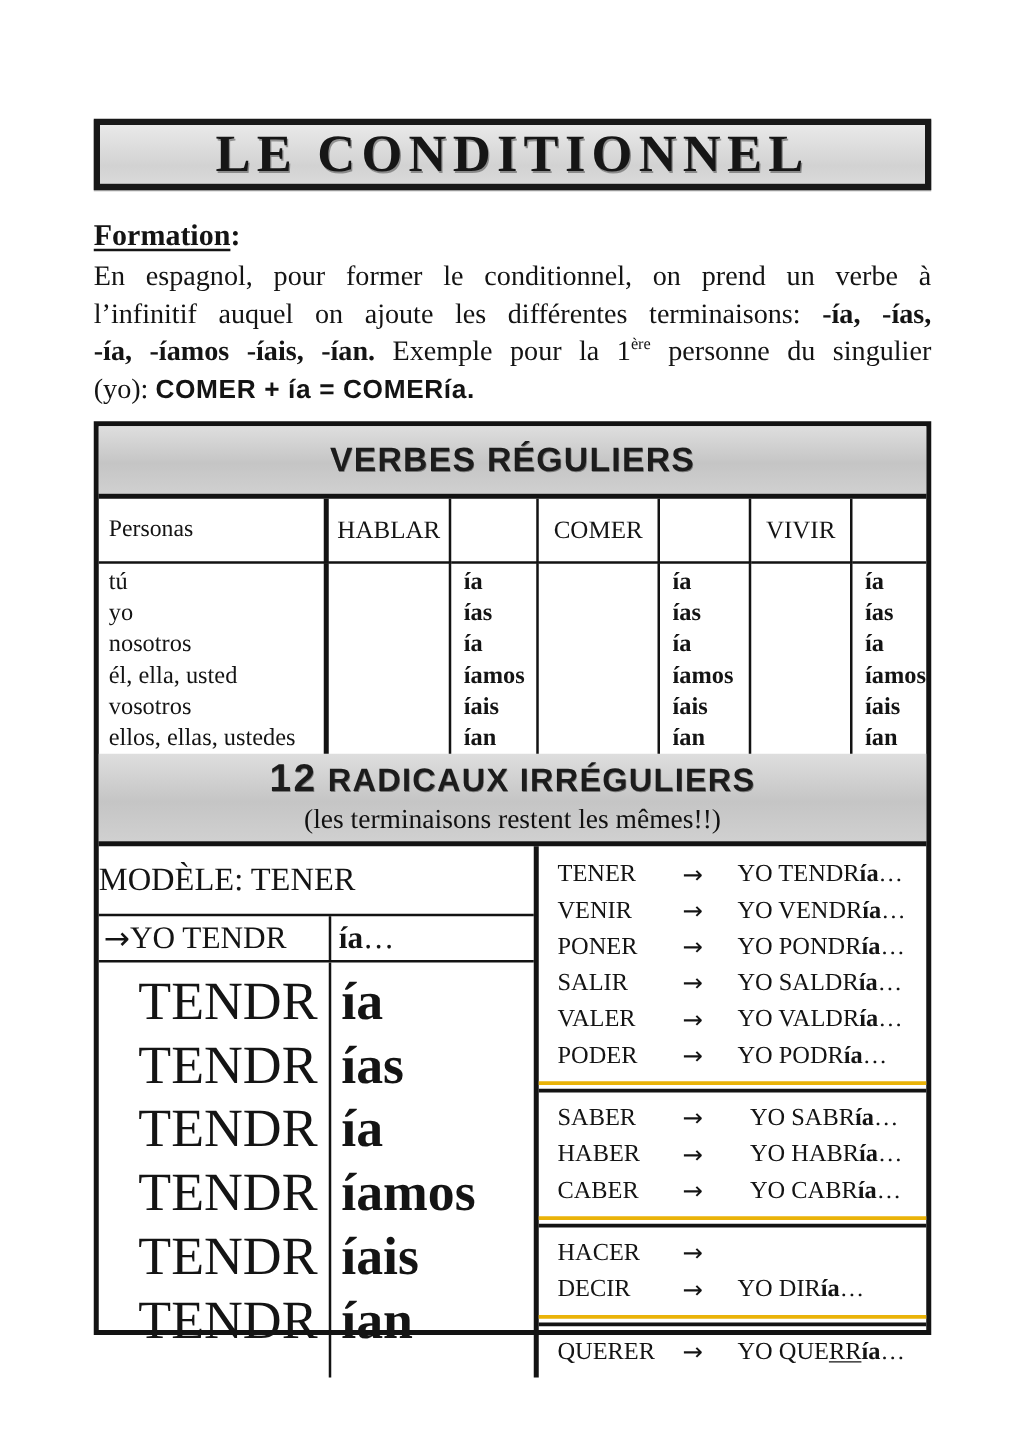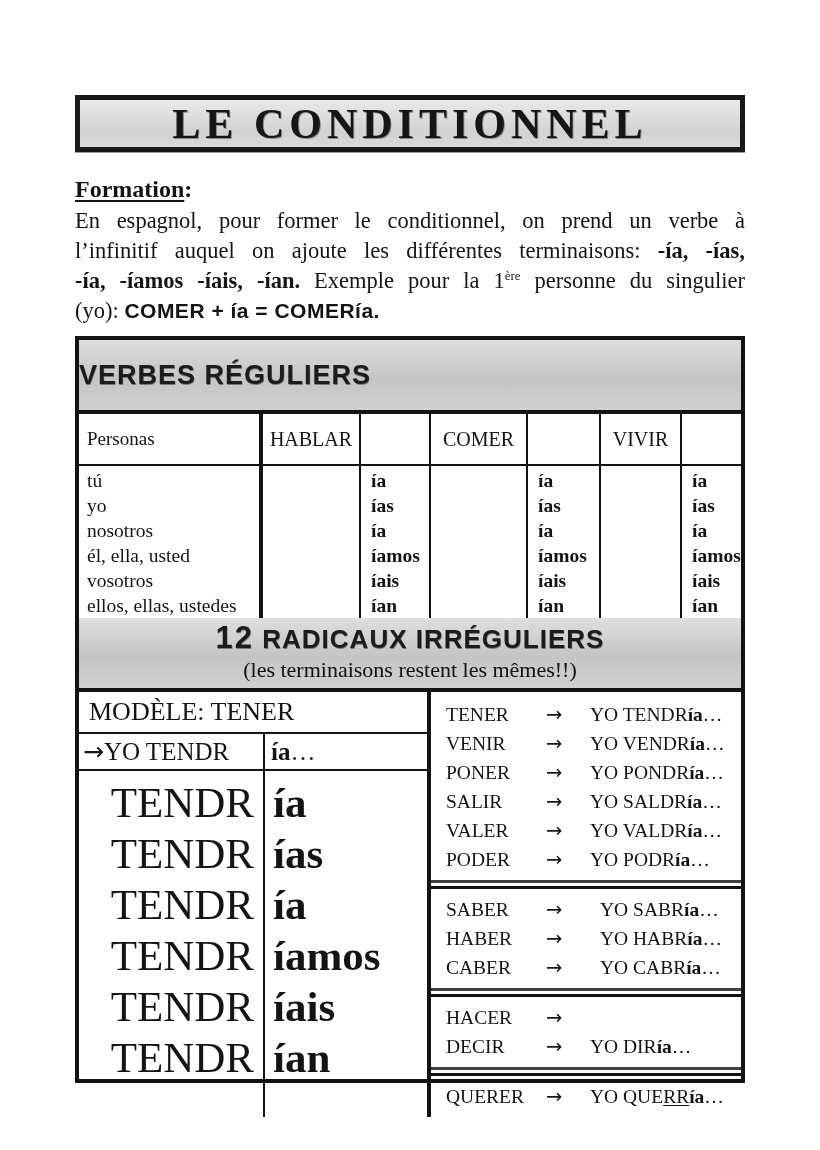--- a/index.html
+++ b/index.html
@@ -39,21 +39,21 @@
   .sup { vertical-align: super; font-size: 13px; line-height: 0; }
 
   
   .main-table { margin-top: 10px; border: 4px solid #131313; background: #fff; }
 
   .banner {
     background: linear-gradient(180deg, #dedede 0%, #c5c5c5 55%, #d0d0d0 100%);
     border-bottom: 4px solid #131313;
     text-align: center;
   }
-  .banner-reg { height: 74px; display: flex; align-items: center; justify-content: flex-start; }
+  .banner-reg { height: 58px; display: flex; align-items: center; justify-content: center; }
   .banner-heading {
     font-family: "Liberation Sans", "DejaVu Sans", sans-serif;
     font-weight: bold; font-size: 27px; letter-spacing: 1px; color: #1c1c1c;
     text-shadow: .5px .5px 0 rgba(0,0,0,.4);
   }
 
   .reg-grid { display: grid; grid-template-columns: 184px 98px 70px 97px 73px 81px 1fr; }
   .reg-grid .cell { border-right: 2px solid #131313; }
   .reg-grid .cell.thick { border-right: 4px solid #131313; }
   .reg-grid .cell.lastcol { border-right: none; }
@@ -74,38 +74,38 @@
     font-weight: bold; font-size: 26px; line-height: 34px; letter-spacing: 1px; color: #1c1c1c;
     text-shadow: .5px .5px 0 rgba(0,0,0,.4);
   }
   .banner-irr .line1 .num { font-size: 31px; letter-spacing: 2px; }
   .banner-irr .line2 { font-weight: normal; font-size: 22px; line-height: 27px; color: #111; }
 
   
   .lower { display: grid; grid-template-columns: 352px 1fr; height: 387px; }
   .lower-left { border-right: 4px solid #131313; display: flex; flex-direction: column; }
   .modele-row {
-    height: 42px; border-bottom: 2px solid #131313;
-    display: flex; align-items: center; padding-left: 10px; font-size: 26px;
+    height: 56px; border-bottom: 2px solid #131313;
+    display: flex; align-items: center; padding-left: 0; font-size: 26px;
   }
   .arrow-row { height: 37px; border-bottom: 2px solid #131313; display: grid; grid-template-columns: 184px 1fr; }
   .arrow-row .acell { display: flex; align-items: center; font-size: 25px; }
   .arrow-row .acell.left { padding-left: 4px; }
   .arrow-row .acell.right { border-left: 2px solid #131313; padding-left: 6px; }
   .arrow-row .acell.right .b { font-size: 25px; }
   .arrow-glyph { font-family: "DejaVu Sans", sans-serif; }
 
   .big-area { flex: 1; display: grid; grid-template-columns: 184px 1fr; }
   .big-left { text-align: right; padding-right: 9px; padding-top: 6px; }
   .big-left .ln { font-size: 43px; line-height: 51px; }
   .big-right { border-left: 2px solid #131313; padding-left: 8px; padding-top: 6px; }
   .big-right .ln { font-size: 43px; line-height: 51px; font-weight: bold; }
 
   .lower-right { display: flex; flex-direction: column; gap: 3px; }
-  .group { border-bottom: 3px solid #404040; border-top: 3px solid #131313; padding: 6px 0; }
+  .group { border-bottom: 3px solid #eab308; border-top: 3px solid #131313; padding: 6px 0; }
   .group.first { border-top: none; padding-top: 8px; }
   .group.last { border-bottom: none; flex: 1; display: flex; flex-direction: column; justify-content: center; }
   .vrow {
     display: grid; grid-template-columns: 100px 44px 1fr;
     padding-left: 15px; font-size: 19.5px; line-height: 29px; white-space: nowrap;
   }
   .vrow .arrow-cell { text-align: left; }
   .group.g2 .vrow { grid-template-columns: 100px 54px 1fr; }
   .vrow .res .b { font-weight: bold; }
   .vrow .res .under { text-decoration: underline; text-underline-offset: 2px; }

